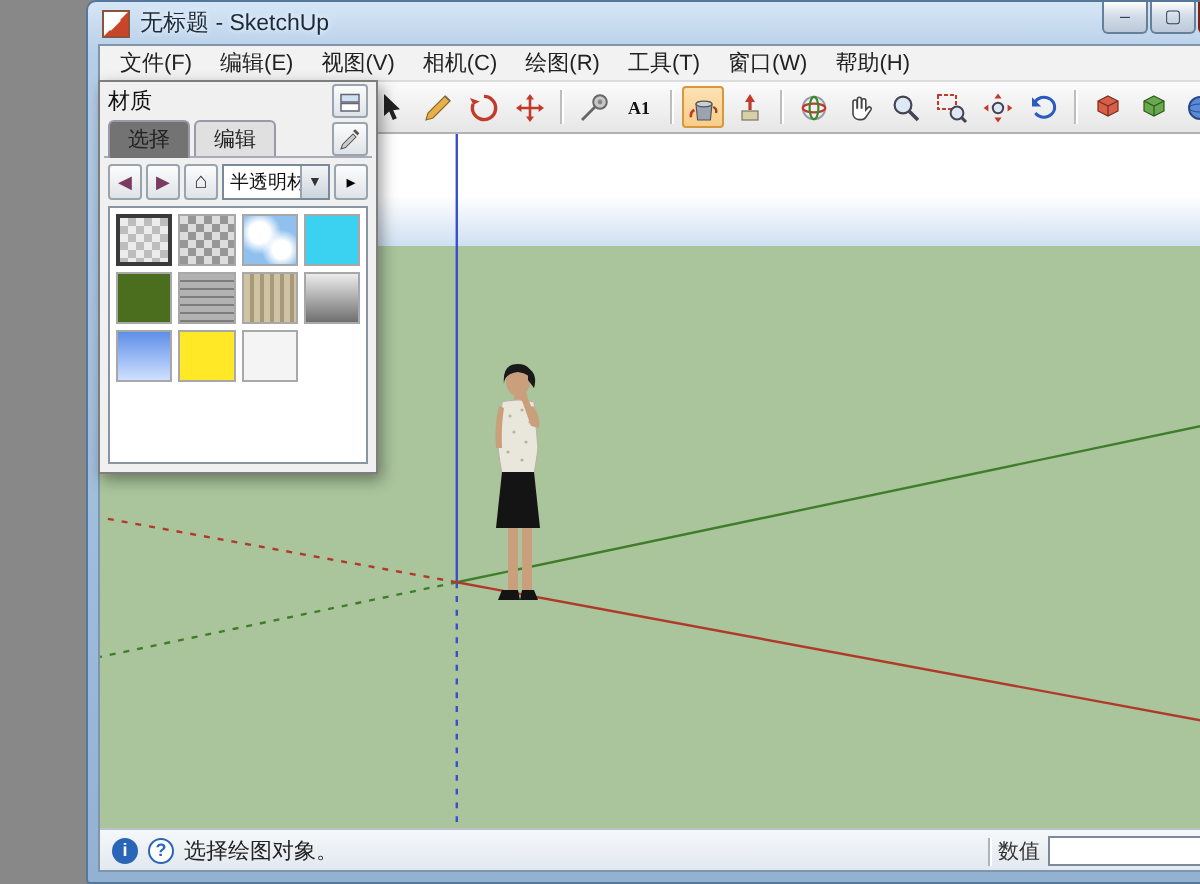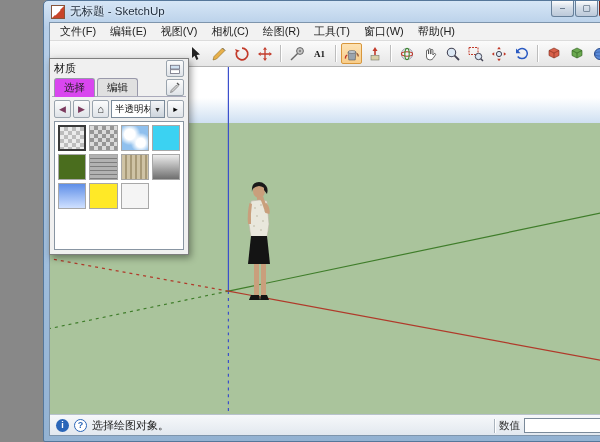--- a/index.html
+++ b/index.html
@@ -46,36 +46,36 @@
   .sbicon.info{background:#2a66b8;color:#fff;}
   .sbicon.help{background:#fff;color:#2a66b8;border:1px solid #2a66b8;box-sizing:border-box;}
   .sb-msg{font-size:11px;color:#222;font-family:Liberation Serif, serif;}
   .sb-right{margin-left:auto;display:flex;align-items:flex-end;gap:4px;padding-right:14px;}
   .sb-divider{width:1px;height:14px;background:#aab4be;box-shadow:1px 0 0 #fff;}
   .sb-label{font-size:10.5px;color:#333;}
   .sb-input{width:86px;height:13px;border:1px solid #7a8a9a;background:#fff;font-size:10px;padding:0 2px;}
   .grip{position:absolute;right:1px;bottom:1px;width:12px;height:12px;
     background:repeating-linear-gradient(135deg,transparent 0 3px,#9aa6b2 3px 4px,#fff 4px 5px);}
   
-  .mpanel{position:absolute;left:5px;top:57px;width:140px;height:197px;background:#f0f0f0;
+  .mpanel{position:absolute;left:5px;top:39px;width:140px;height:197px;background:#f0f0f0;
     border:1px solid #7e7e7e;box-shadow:2px 3px 7px rgba(0,0,0,.38);box-sizing:border-box;
     display:flex;flex-direction:column;padding:2px;}
   .mp-header{height:15px;display:flex;align-items:center;padding:0 2px;flex:0 0 auto;}
   .mp-title{font-size:11px;color:#111;flex:1;}
   .mp-sqbtn{width:16px;height:15px;display:inline-flex;align-items:center;justify-content:center;
     border:1px solid #9aa4ae;background:linear-gradient(180deg,#fcfcfc,#dfe3e8);border-radius:2px;}
   .mp-sqbtn svg{width:12px;height:12px;}
   .mp-preview-row{display:flex;gap:4px;padding:2px;flex:0 0 auto;}
   .mp-preview{width:38px;height:38px;border:1px solid #808890;box-sizing:border-box;flex:0 0 auto;}
   .mp-name{flex:1;font-size:10px;line-height:1.3;color:#1a1a1a;word-break:break-all;}
   .mp-sidecol{display:flex;flex-direction:column;gap:3px;flex:0 0 auto;}
   .mp-tabs-row{display:flex;align-items:flex-end;gap:2px;padding:1px 2px 0 2px;border-bottom:1px solid #aab;flex:0 0 auto;}
   .mp-tab{font-size:10.5px;color:#222;padding:2px 9px 1px;background:#e0e0e0;border:1px solid #99a;
     border-bottom:none;border-radius:3px 3px 0 0;}
-  .mp-tab.active{background:#d946ef;position:relative;top:1px;padding-bottom:2px;}
+  .mp-tab.active{background:#737373;position:relative;top:1px;padding-bottom:2px;}
   .mp-eyedrop{margin-left:auto;}
   .mp-nav-row{display:flex;align-items:center;gap:2px;padding:3px 2px;flex:0 0 auto;}
   .mp-nav-btn{width:15px;height:16px;display:inline-flex;align-items:center;justify-content:center;
     font-size:9px;border:1px solid #9aa4ae;background:linear-gradient(180deg,#fcfcfc,#dfe3e8);border-radius:2px;}
   .mp-nav-btn.arrow{color:#7c3a5e;}
   .mp-nav-btn.home{color:#333;font-size:11px;}
   .mp-combo{flex:1;display:flex;align-items:center;height:16px;border:1px solid #7a8a9a;background:#fff;min-width:0;}
   .mp-combo-text{flex:1;font-size:9.5px;color:#111;padding:0 3px;white-space:nowrap;overflow:hidden;}
   .mp-combo-arrow{width:13px;height:100%;display:flex;align-items:center;justify-content:center;
     font-size:7px;color:#333;background:linear-gradient(180deg,#f4f6f8,#ccd4dc);border-left:1px solid #9aa4ae;}

